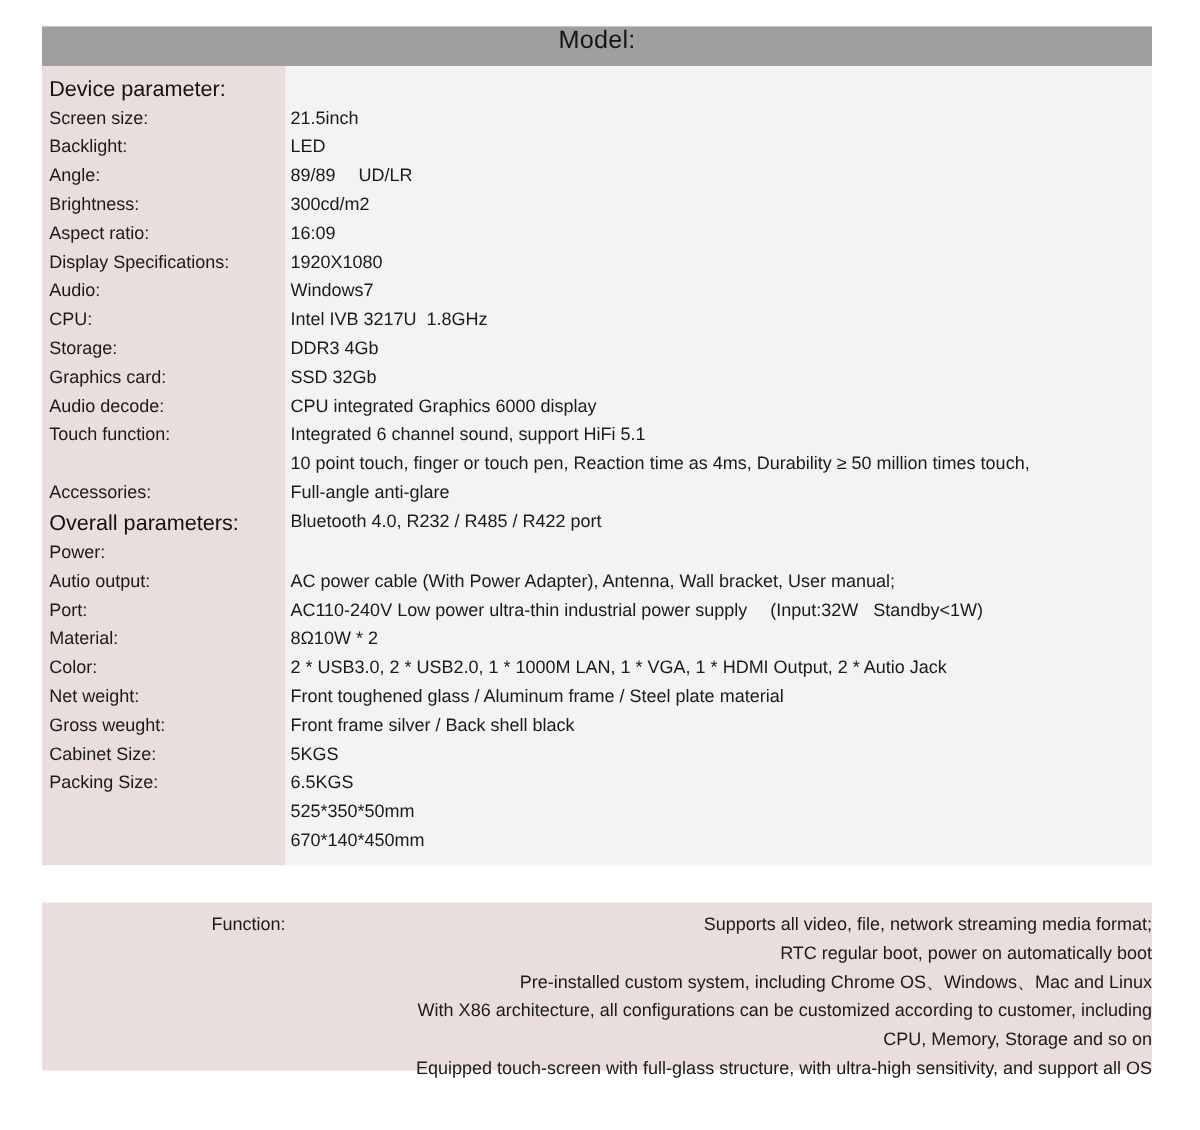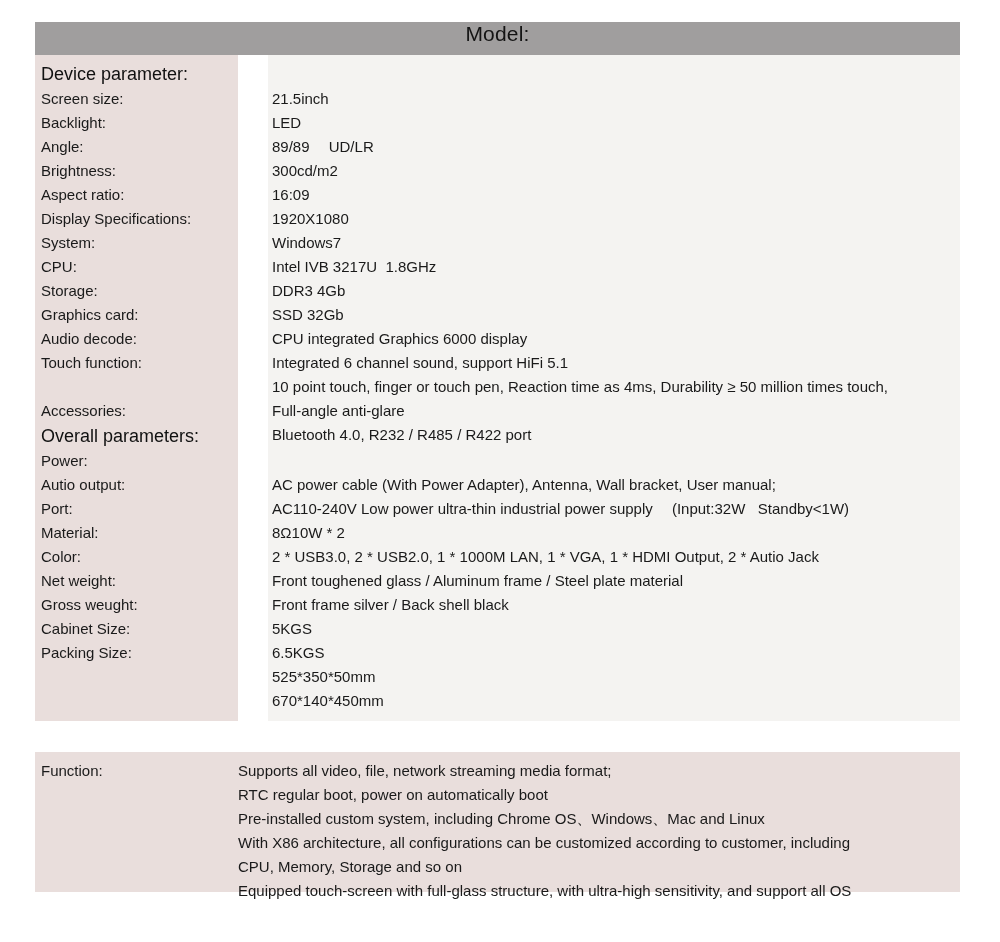--- a/index.html
+++ b/index.html
@@ -43,21 +43,20 @@
     flex: 1 1 auto;
     text-align: center;
     font-size: 21px;
     color: #141414;
     letter-spacing: .2px;
   }
 
   .body-wrap {
     display: flex;
     align-items: stretch;
-    gap: 30px;
   }
   .col-label {
     width: 203px;
     flex: 0 0 203px;
     background: #e9dedc;
     padding: 6px 0 8px 6px;
     box-sizing: border-box;
   }
   .col-value {
     flex: 1 1 auto;
@@ -83,20 +82,21 @@
   .row.blank { color: transparent; }
 
   
   #function-block {
     position: absolute;
     left: 35px;
     top: 752px;
     width: 925px;
     height: 140px;
     background: #e9dedc;
+    text-align: right;
   }
   #function-block .fn-inner {
     display: flex;
     padding: 7px 0 0 6px;
     box-sizing: border-box;
   }
   .fn-label {
     width: 197px;
     flex: 0 0 197px;
     font-size: 15px;
@@ -121,21 +121,21 @@
 
   <div class="body-wrap">
     <div class="col-label">
       <div class="row section">Device parameter:</div>
       <div class="row">Screen size:</div>
       <div class="row">Backlight:</div>
       <div class="row">Angle:</div>
       <div class="row">Brightness:</div>
       <div class="row">Aspect ratio:</div>
       <div class="row">Display Specifications:</div>
-      <div class="row">System:</div>
+      <div class="row">Audio:</div>
       <div class="row">CPU:</div>
       <div class="row">Storage:</div>
       <div class="row">Graphics card:</div>
       <div class="row">Audio decode:</div>
       <div class="row tall2">Touch function:</div>
       <div class="row">Accessories:</div>
       <div class="row section">Overall parameters:</div>
       <div class="row">Power:</div>
       <div class="row">Autio output:</div>
       <div class="row">Port:</div>

